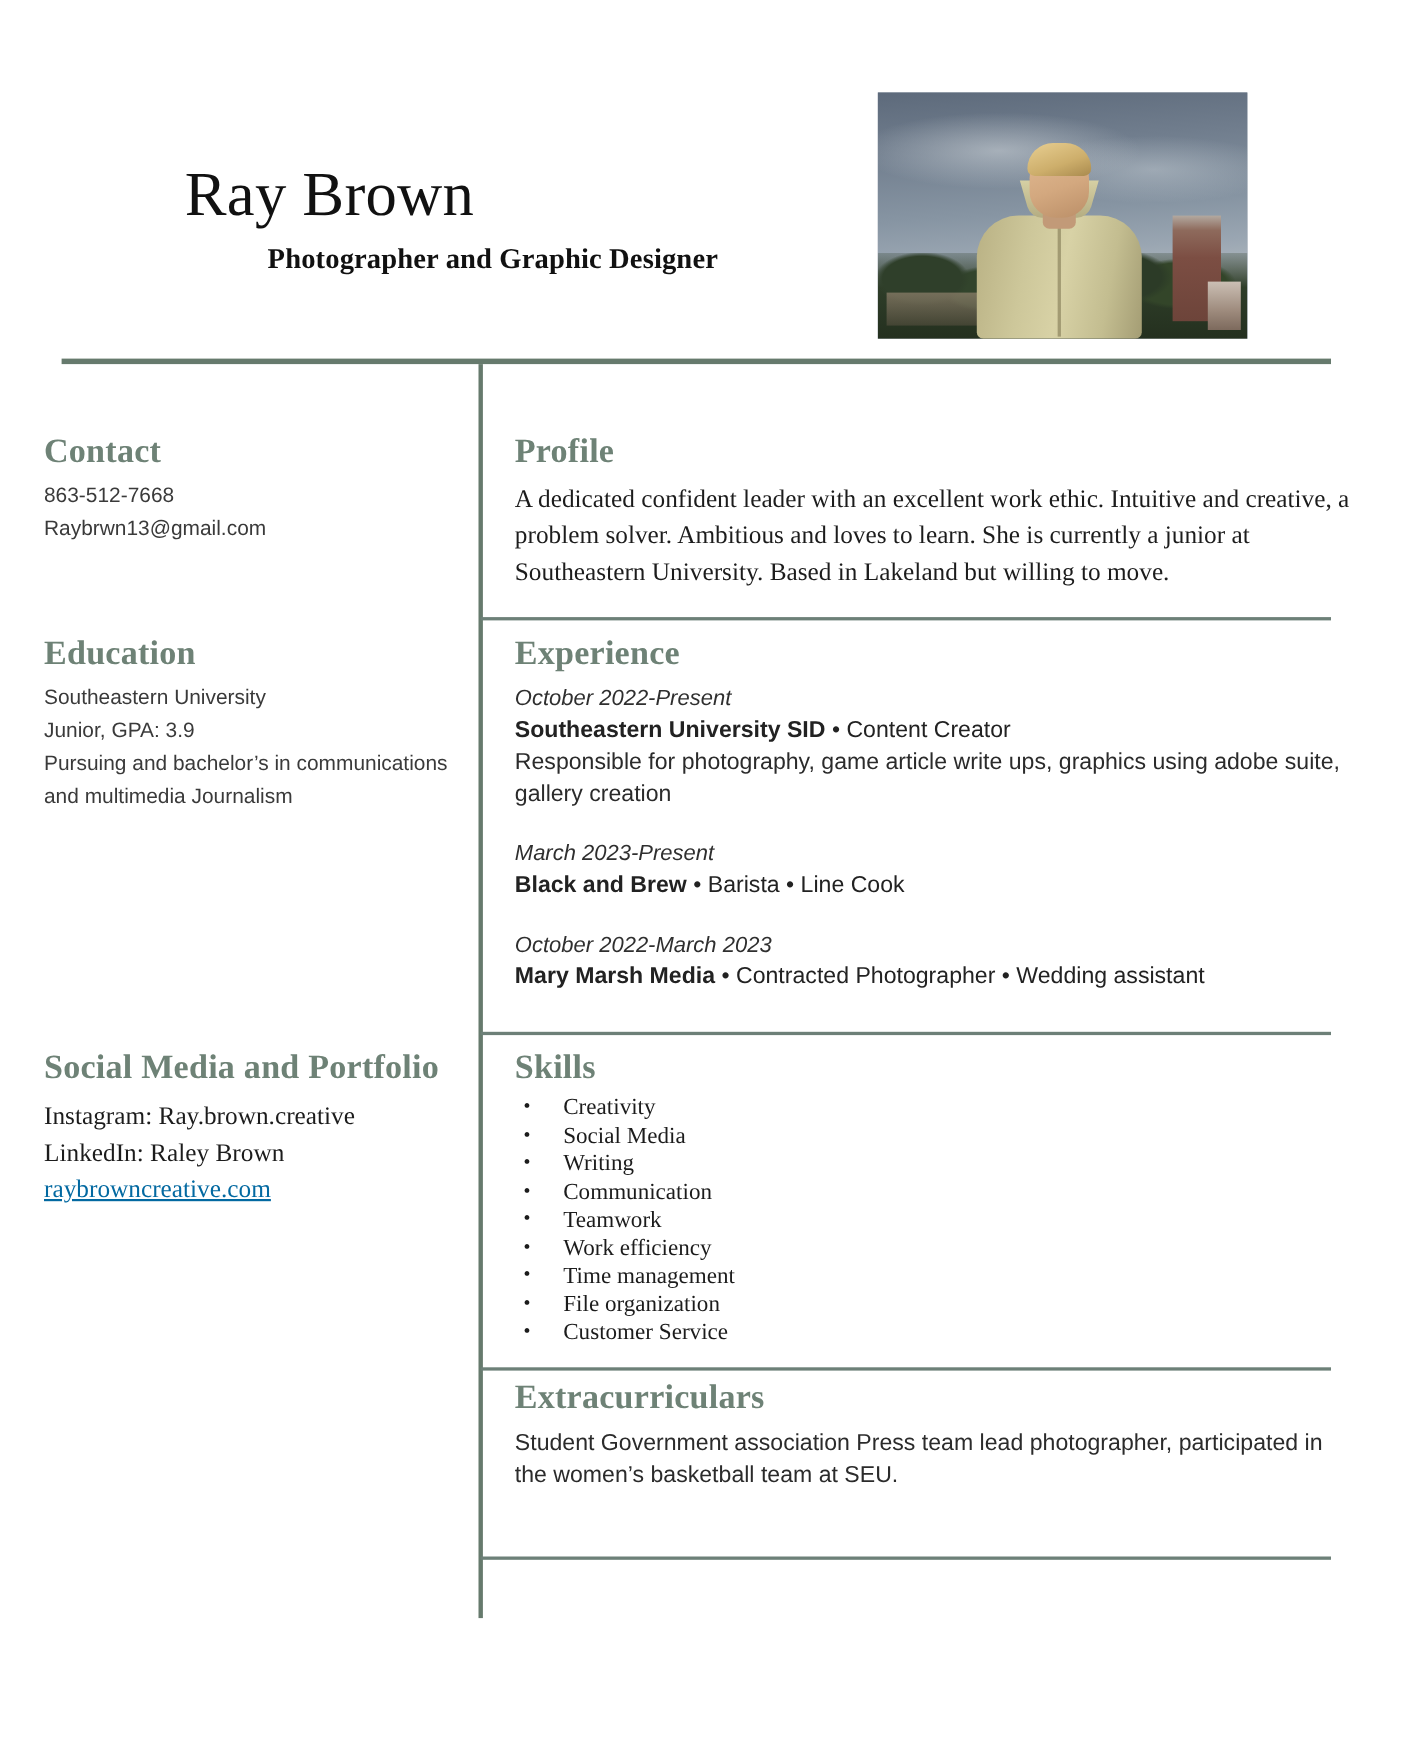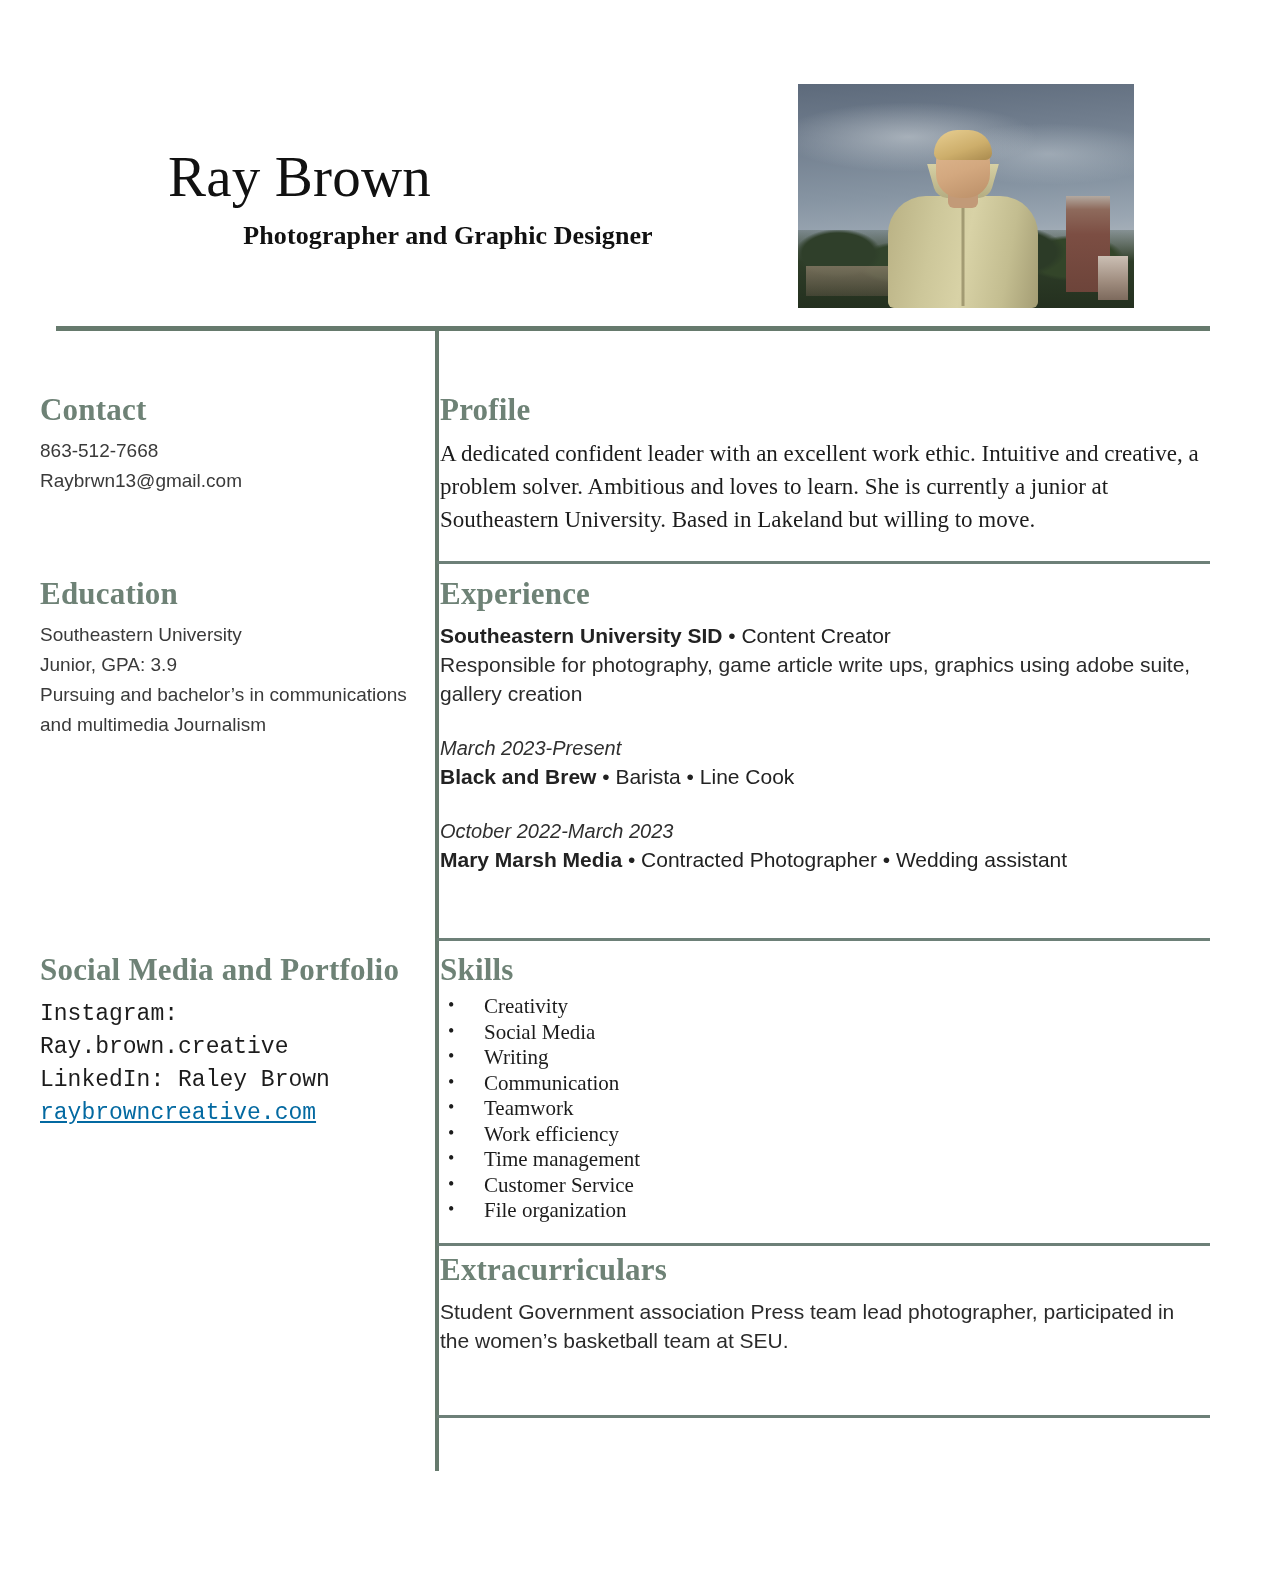--- a/index.html
+++ b/index.html
@@ -207,21 +207,21 @@
 
   
   .left-col {
     position: absolute;
     left: 40px;
     width: 388px;
     text-align: left;
   }
   .right-col {
     position: absolute;
-    left: 440px;
+    left: 468px;
     width: 762px;
     text-align: left;
   }
 
   .h-sage {
     font-family: "Liberation Serif", serif;
     font-weight: 700;
     font-size: 31px;
     line-height: 36px;
     color: #6e8276;
@@ -346,36 +346,37 @@
     <div class="h-sage">Education</div>
     <div class="sans-body" style="margin-top:8px;">
       <div>Southeastern University</div>
       <div>Junior, GPA: 3.9</div>
       <div>Pursuing and bachelor’s in communications and multimedia Journalism</div>
     </div>
   </div>
 
   <div class="left-col" style="top:952px;">
     <div class="h-sage">Social Media and Portfolio</div>
-    <div class="serif-body" style="margin-top:10px;font-family:Liberation Mono, monospace;">
+    <div class="serif-body" style="margin-top:10px;">
       <div>Instagram: Ray.brown.creative</div>
       <div>LinkedIn: Raley Brown</div>
       <div><span class="link-gold">raybrowncreative.com</span></div>
     </div>
   </div>
 
   <div class="right-col" style="top:392px;">
     <div class="h-sage">Profile</div>
     <div class="serif-body" style="margin-top:9px;">A dedicated confident leader with an excellent work ethic. Intuitive and creative, a problem solver. Ambitious and loves to learn. She is currently a junior at Southeastern University. Based in Lakeland but willing to move.</div>
   </div>
 
   <div class="right-col" style="top:576px;">
     <div class="h-sage">Experience</div>
 
     <div class="job" style="margin-top:9px;">
+      <div class="job-date">October 2022-Present</div>
       <div class="job-line"><span class="co">Southeastern University SID</span><span> • Content Creator</span></div>
       <div class="job-desc">Responsible for photography, game article write ups, graphics using adobe suite, gallery creation</div>
     </div>
 
     <div class="job-gap"></div>
 
     <div class="job">
       <div class="job-date">March 2023-Present</div>
       <div class="job-line"><span class="co">Black and Brew</span><span> • Barista • Line Cook</span></div>
     </div>
@@ -391,22 +392,22 @@
   <div class="right-col" style="top:952px;">
     <div class="h-sage">Skills</div>
     <ul class="skills-list">
       <li>Creativity</li>
       <li>Social Media</li>
       <li>Writing</li>
       <li>Communication</li>
       <li>Teamwork</li>
       <li>Work efficiency</li>
       <li>Time management</li>
+      <li>File organization</li>
       <li>Customer Service</li>
-      <li>File organization</li>
     </ul>
   </div>
 
   <div class="right-col" style="top:1252px;">
     <div class="h-sage">Extracurriculars</div>
     <div class="job-desc" style="margin-top:9px;">Student Government association Press team lead photographer, participated in the women’s basketball team at SEU.</div>
   </div>
 
 </div>
 

